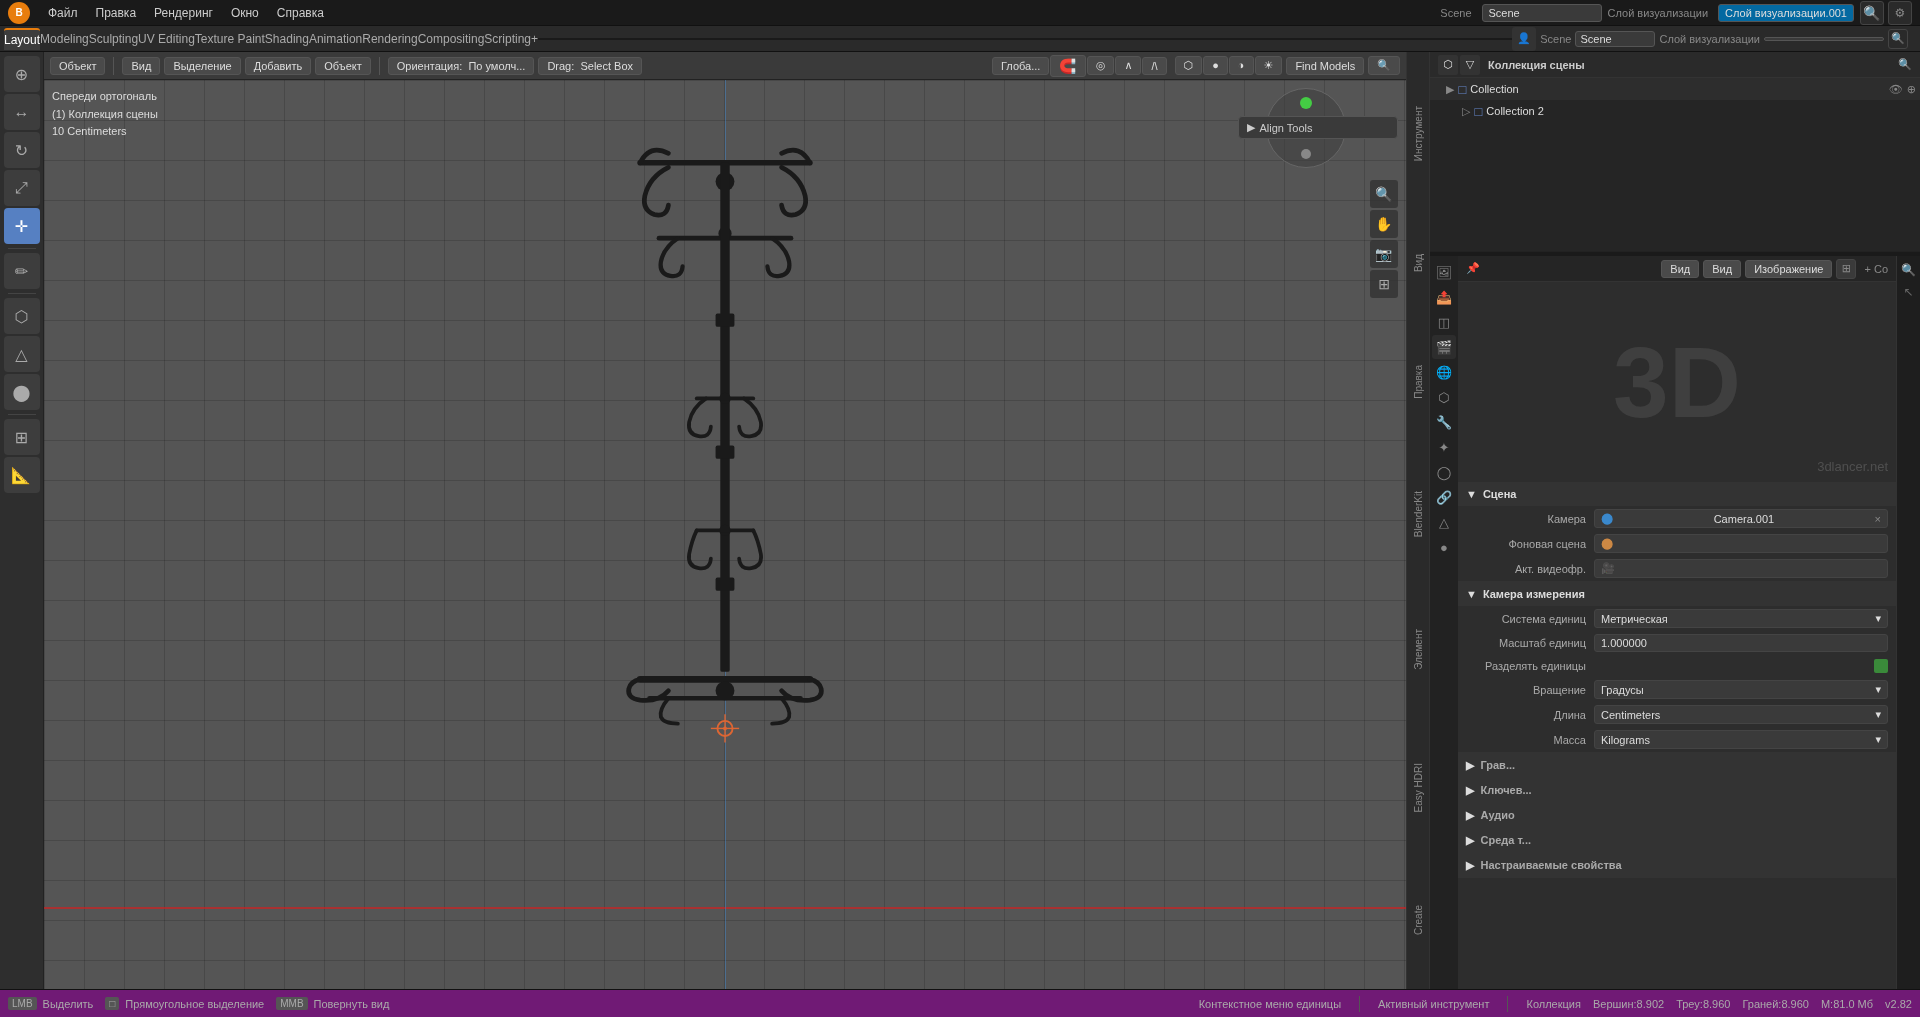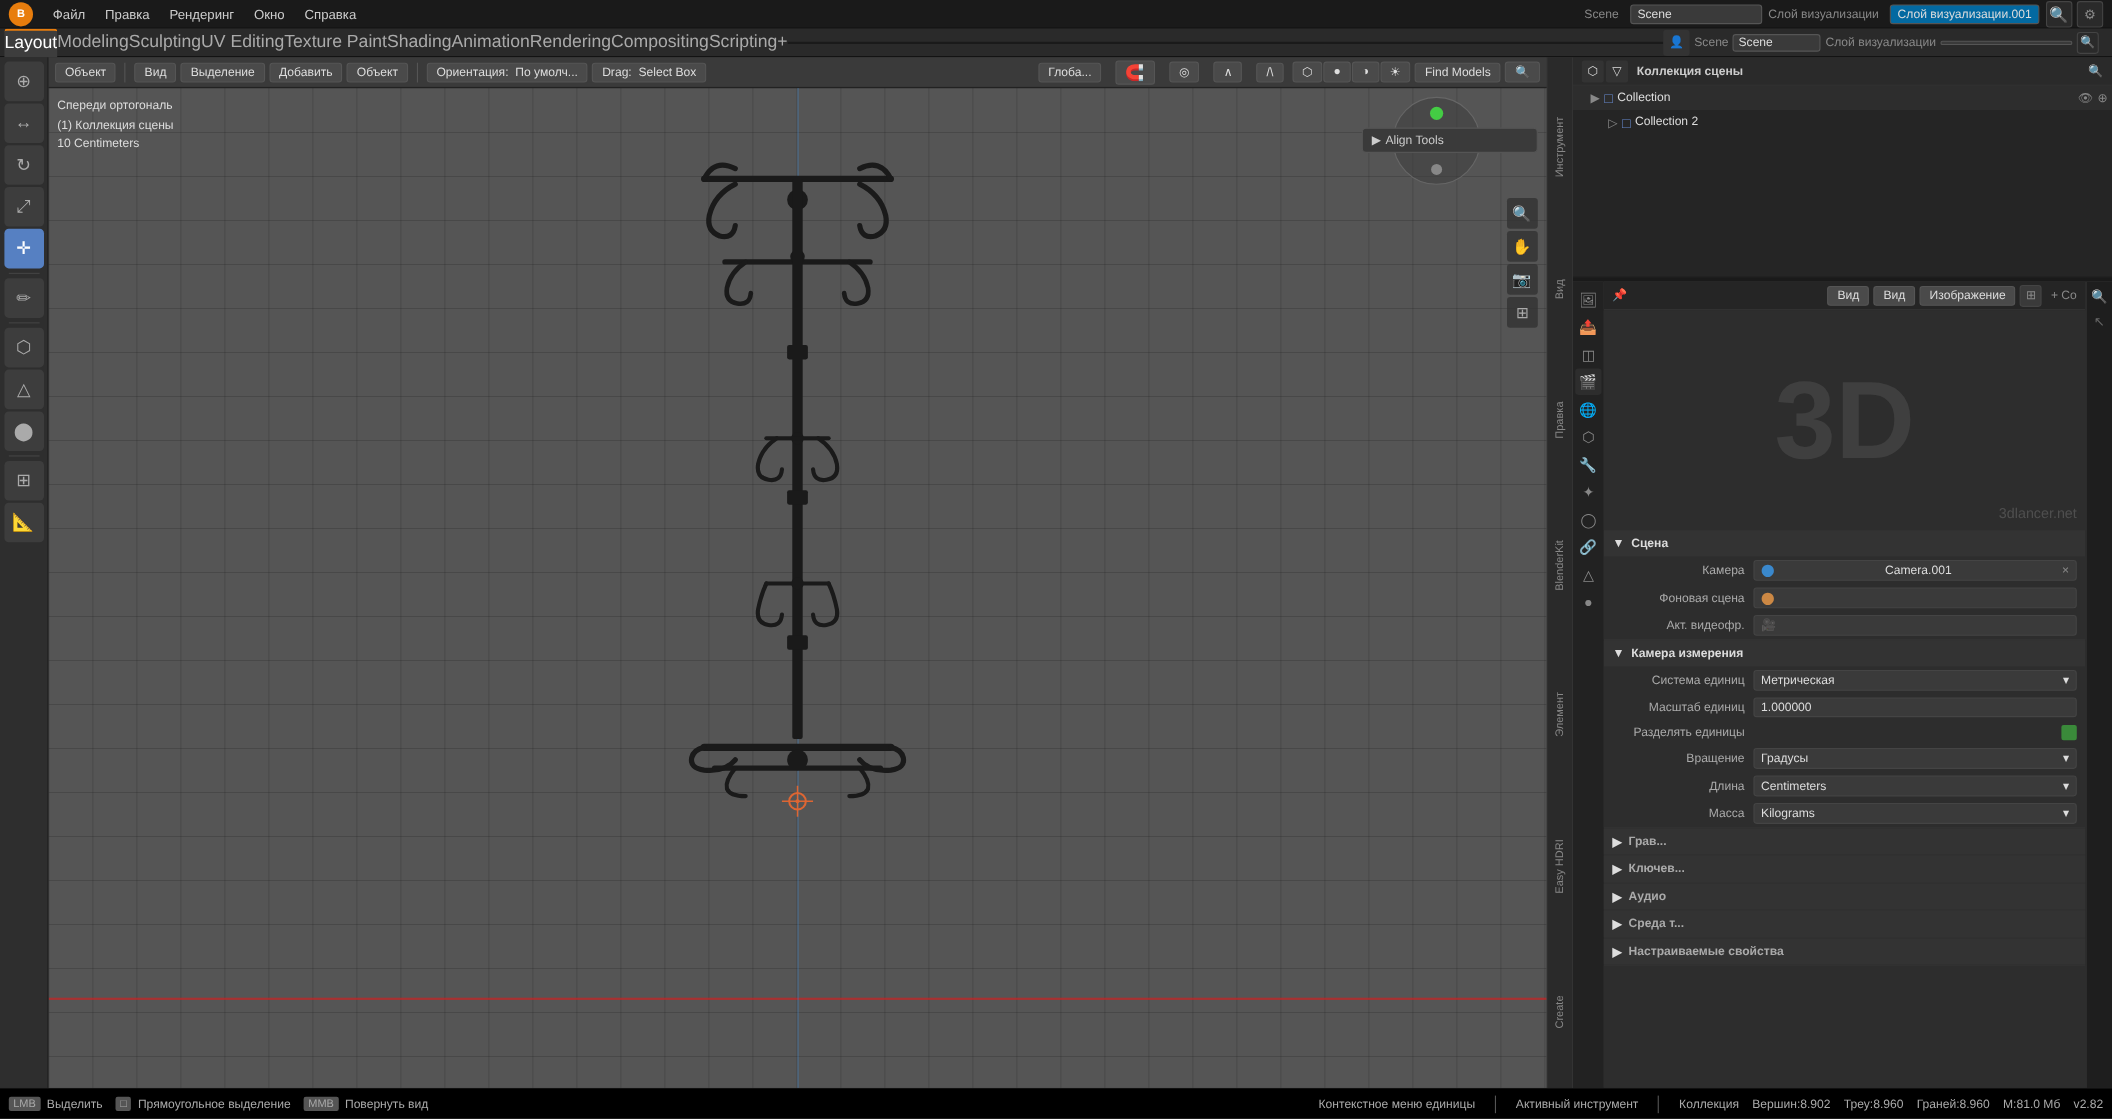--- a/index.html
+++ b/index.html
@@ -35,21 +35,21 @@
     #workspace-tabs {
       height: 26px;
       background: #2a2a2a;
       display: flex;
       align-items: center;
       padding: 0 4px;
       border-bottom: 1px solid #111;
     }
     .ws-tab {
       padding: 3px 0;
-      font-size: 16px;
+      font-size: 12px;
       cursor: pointer;
       color: #aaa;
       border-radius: 3px 3px 0 0;
     }
     .ws-tab.active {
       background: #3d3d3d;
       color: #fff;
       border-top: 2px solid #e87d0d;
     }
     .toolbar-btn {
@@ -232,21 +232,21 @@
     .prop-checkbox {
       width: 14px; height: 14px;
       background: #3a8a3a;
       border-radius: 2px;
       display: inline-block;
     }
 
     
     #bottom-bar {
       height: 28px;
-      background: #000000;
+      background: #701a75;
       display: flex;
       align-items: center;
       padding: 0 8px;
       font-size: 11px;
       color: #aaa;
       border-top: 1px solid #111;
       gap: 12px;
     }
     .status-item {
       display: flex;
@@ -366,21 +366,21 @@
       <div class="toolbar-btn">
         <span>Ориентация:</span>&nbsp;
         <span>По умолч...</span>
       </div>
       <div class="toolbar-btn">
         <span>Drag:</span>&nbsp;
         <span>Select Box</span>
       </div>
       <div style="flex:1"></div>
 
-      <div style="display:flex; gap:13px; align-items:center; margin-right:4px;">
+      <div style="display:flex; gap:1px; align-items:center; margin-right:4px;">
         <div class="toolbar-btn">Глоба...</div>
         <div class="toolbar-btn" style="font-size:14px;">🧲</div>
         <div class="toolbar-btn">◎</div>
         <div class="toolbar-btn">∧</div>
         <div class="toolbar-btn">/\</div>
       </div>
       <div style="display:flex; gap:1px;">
         <div class="toolbar-btn">⬡</div>
         <div class="toolbar-btn">●</div>
         <div class="toolbar-btn">◑</div>

